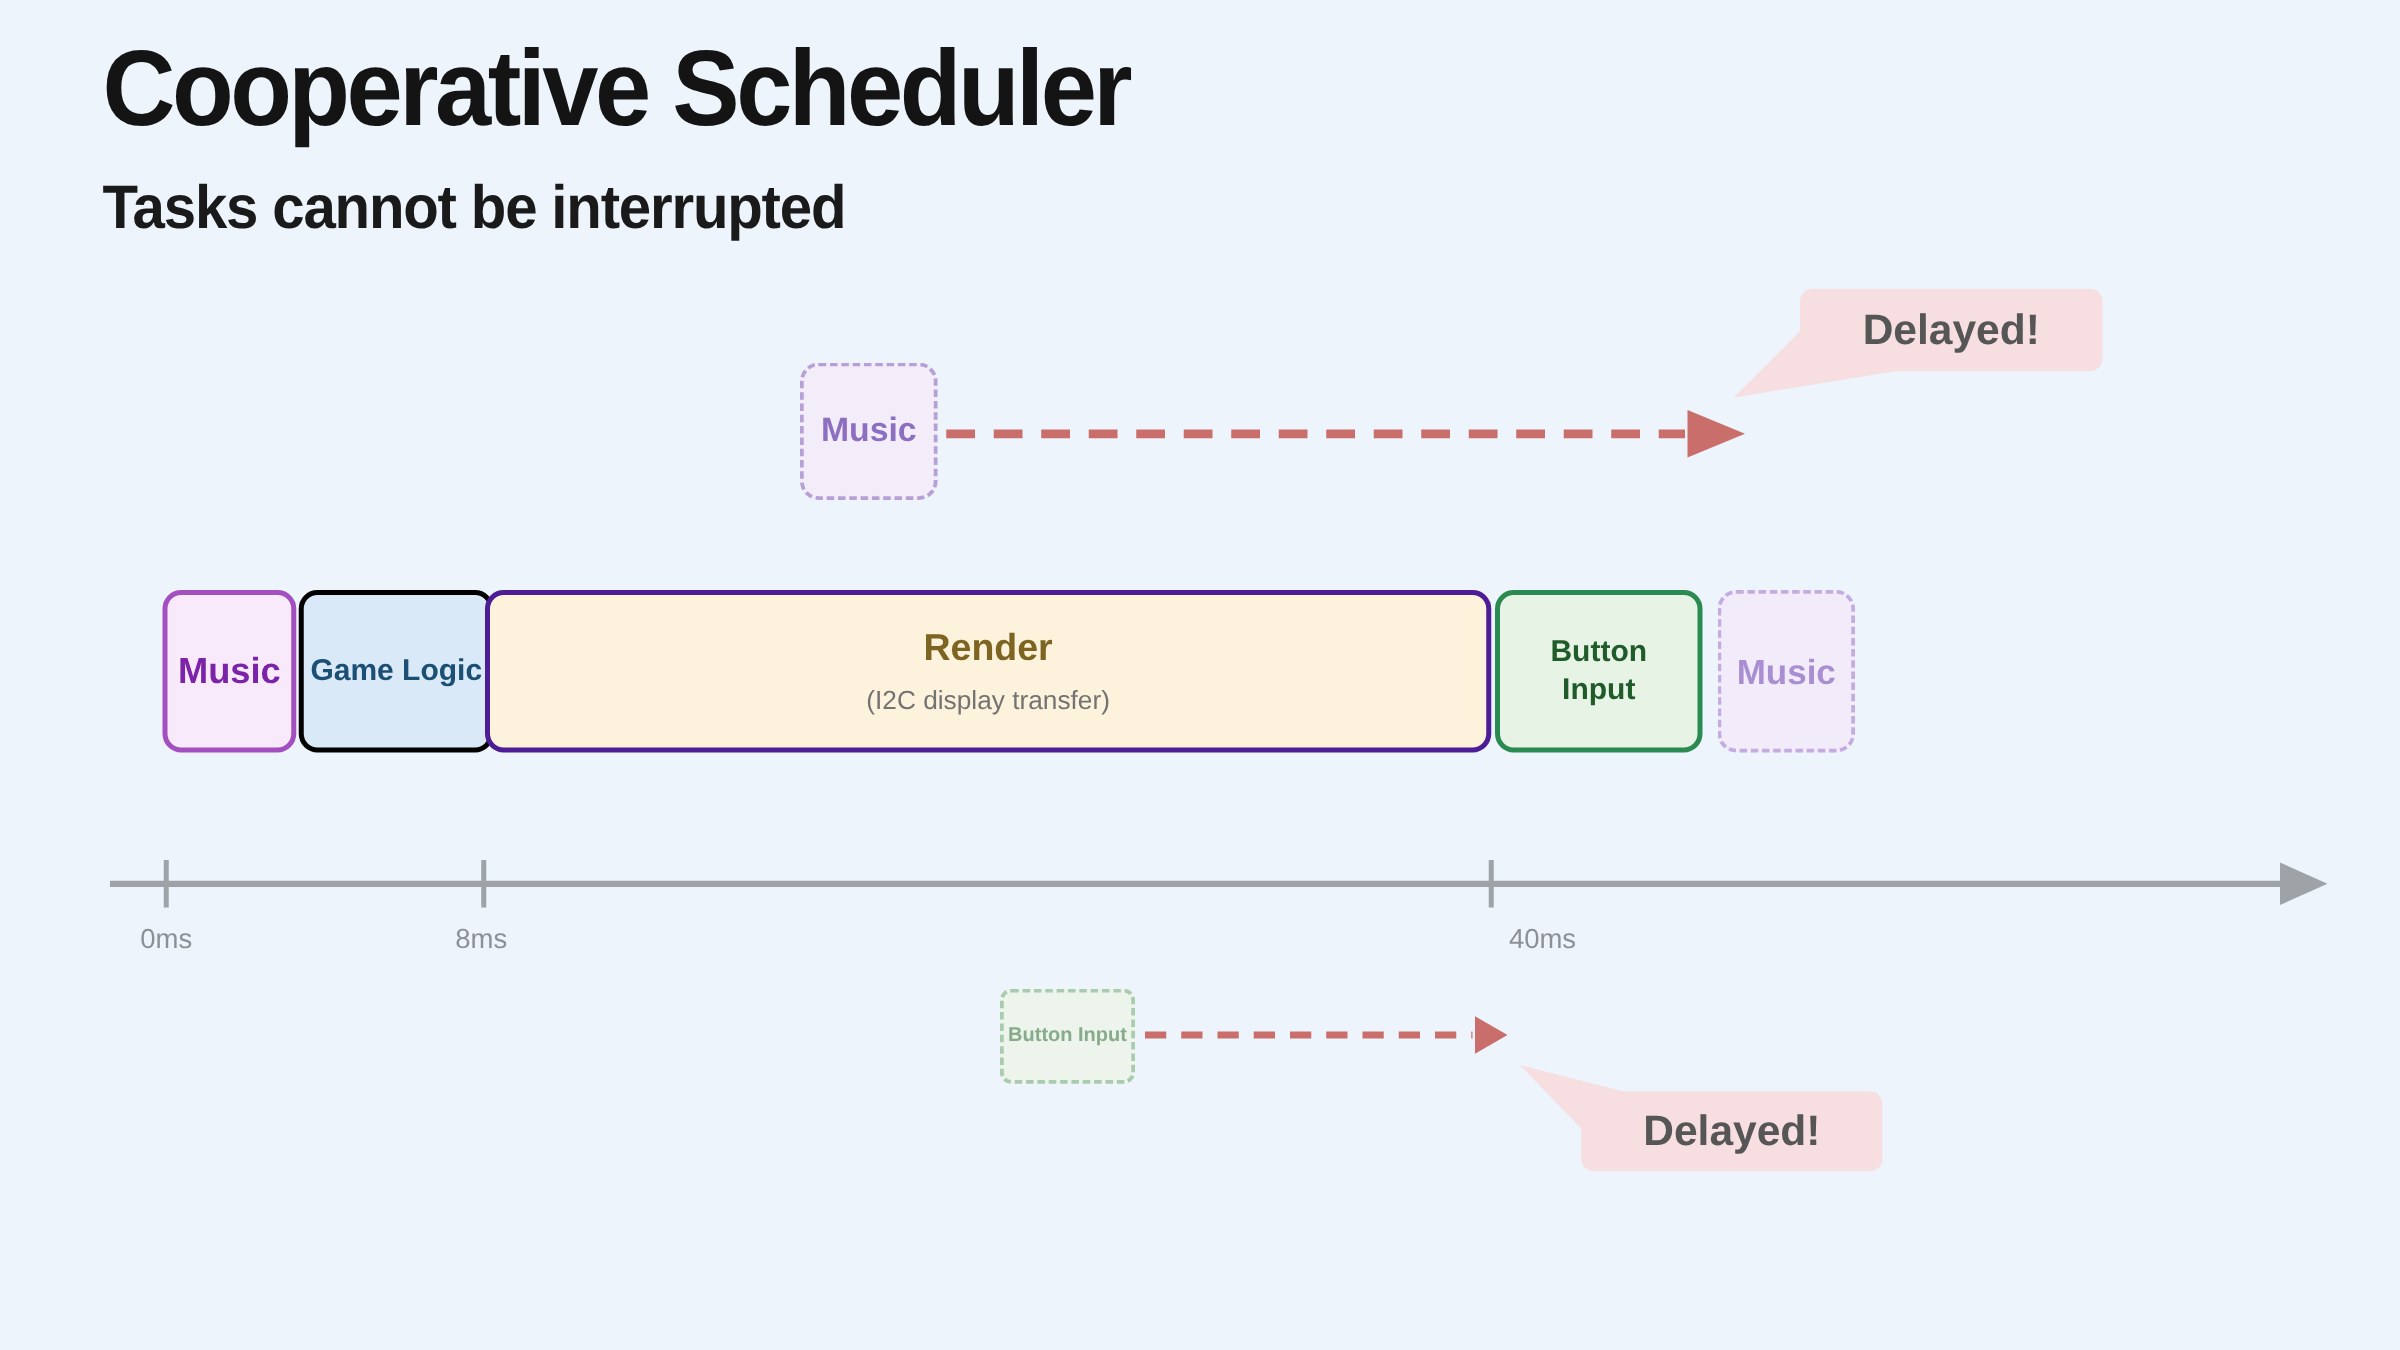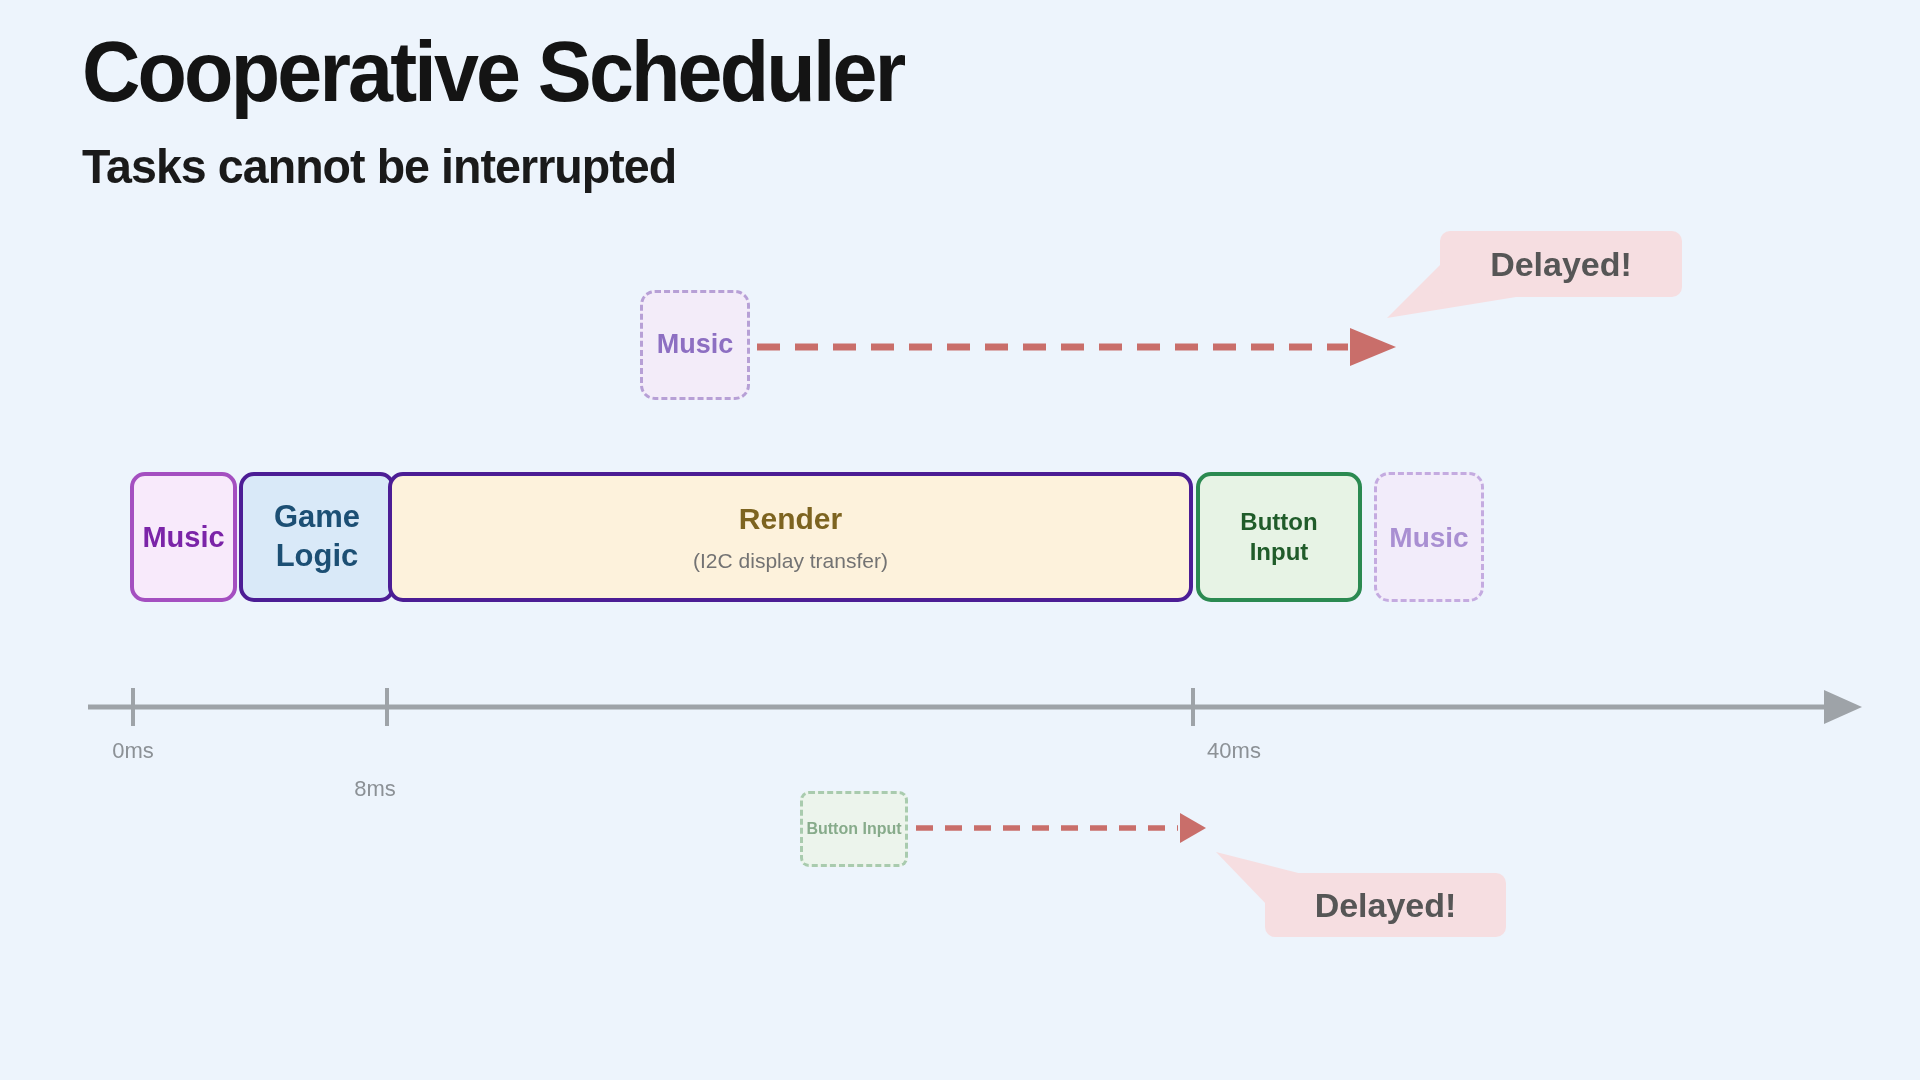--- a/index.html
+++ b/index.html
@@ -55,22 +55,22 @@
     text-align: center;
     border-radius: 15px;
     line-height: 1.25;
   }
 
   
   .box-music     { left: 130px; top: 472px; width: 107px; height: 130px;
                    background: #f8eafb; border: 4px solid #a44fc0;
                    color: #7b24a8; font-weight: 700; font-size: 29px; }
   .box-game      { left: 239px; top: 472px; width: 156px; height: 130px;
-                   background: #d9e9f8; border: 4px solid #4c1d95;
-                   color: #1c4f74; font-weight: 700; font-size: 31px; }
+                   background: #d9e9f8; border: 4px solid #000000;
+                   color: #1c4f74; font-weight: 700; font-size: 24px; }
   .box-render    { left: 388px; top: 472px; width: 805px; height: 130px;
                    background: #fdf2dc; border: 4px solid #4c1d95;
                    color: #7d6420; font-weight: 700; font-size: 30px; }
   .box-render .sub { font-weight: 400; font-size: 21px; color: #737373; margin-top: 10px; }
   .box-button    { left: 1196px; top: 472px; width: 166px; height: 130px;
                    background: #e7f3e5; border: 4px solid #2b8a51;
                    color: #205c2a; font-weight: 700; font-size: 24px;
                    padding: 0 28px; }
   .box-music-ghost { left: 1374px; top: 472px; width: 110px; height: 130px;
                    background: #f2ecfa; border: 3px dashed #c4abe0;
@@ -86,21 +86,21 @@
                    border-radius: 9px; line-height: 1.3; }
 
   .tick-label {
     position: absolute;
     top: 738px;
     transform: translateX(-50%);
     font-size: 22px;
     color: #8c9196;
   }
   .tick-0  { left: 133px; }
-  .tick-8  { left: 375px; margin-top: 38px; }
+  .tick-8  { left: 385px; }
   .tick-40 { left: 1234px; }
 
   .callout {
     position: absolute;
     display: flex;
     align-items: center;
     justify-content: center;
     background: #f6dee1;
     border-radius: 10px;
     color: #565656;

